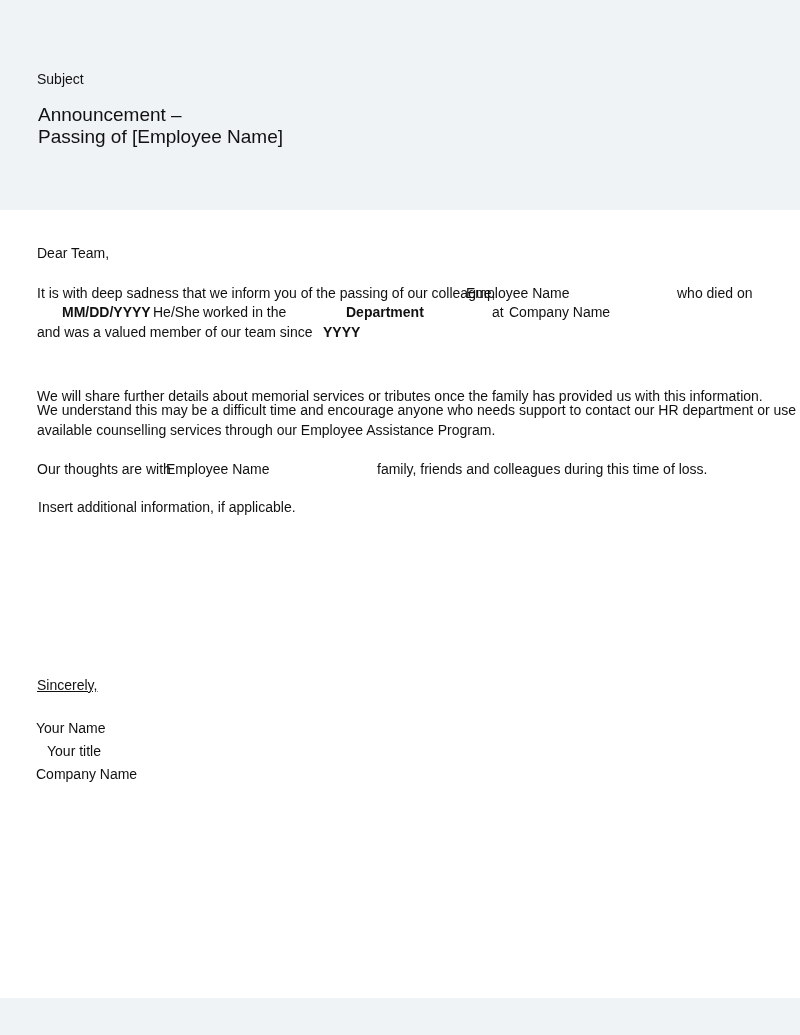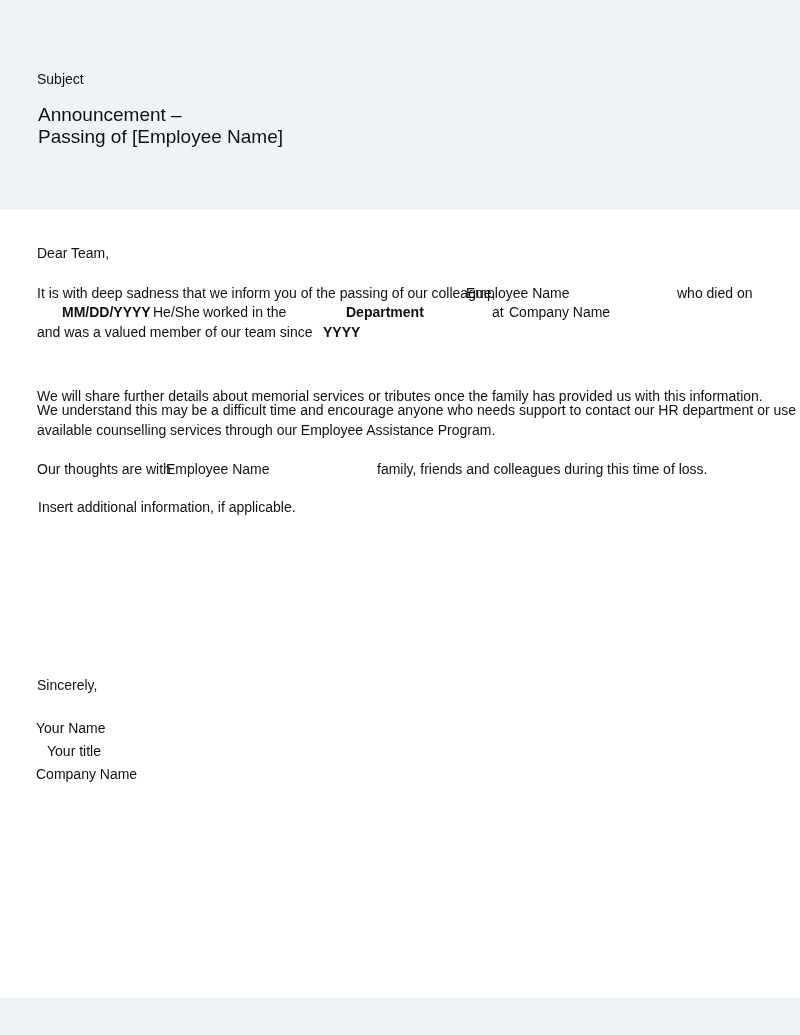--- a/index.html
+++ b/index.html
@@ -53,18 +53,18 @@
 
 <div class="abs t14" style="left:37px; top:401px;">We understand this may be a difficult time and encourage anyone who needs support to contact our HR department or use</div>
 <div class="abs t14" style="left:37px; top:421px;">available counselling services through our Employee Assistance Program.</div>
 
 <div class="abs t14" style="left:37px; top:460px;">Our thoughts are with</div>
 <div class="abs t14 field" style="left:166px; top:460px;">Employee Name</div>
 <div class="abs t14" style="left:377px; top:460px;">family, friends and colleagues during this time of loss.</div>
 
 <div class="abs t14 field" style="left:38px; top:498px;">Insert additional information, if applicable.</div>
 
-<div class="abs t14" style="left:37px; top:676px;">Sincerely,</div>
+<div class="abs t14" style="left:37px; top:676px;text-decoration:underline;">Sincerely,</div>
 <div class="abs t14 field" style="left:36px; top:719px;">Your Name</div>
 <div class="abs t14 field" style="left:36px; top:742px;margin-left:11px;">Your title</div>
 <div class="abs t14 field" style="left:36px; top:765px;">Company Name</div>
 
 <div class="footer"></div>
 
 </body></html>

